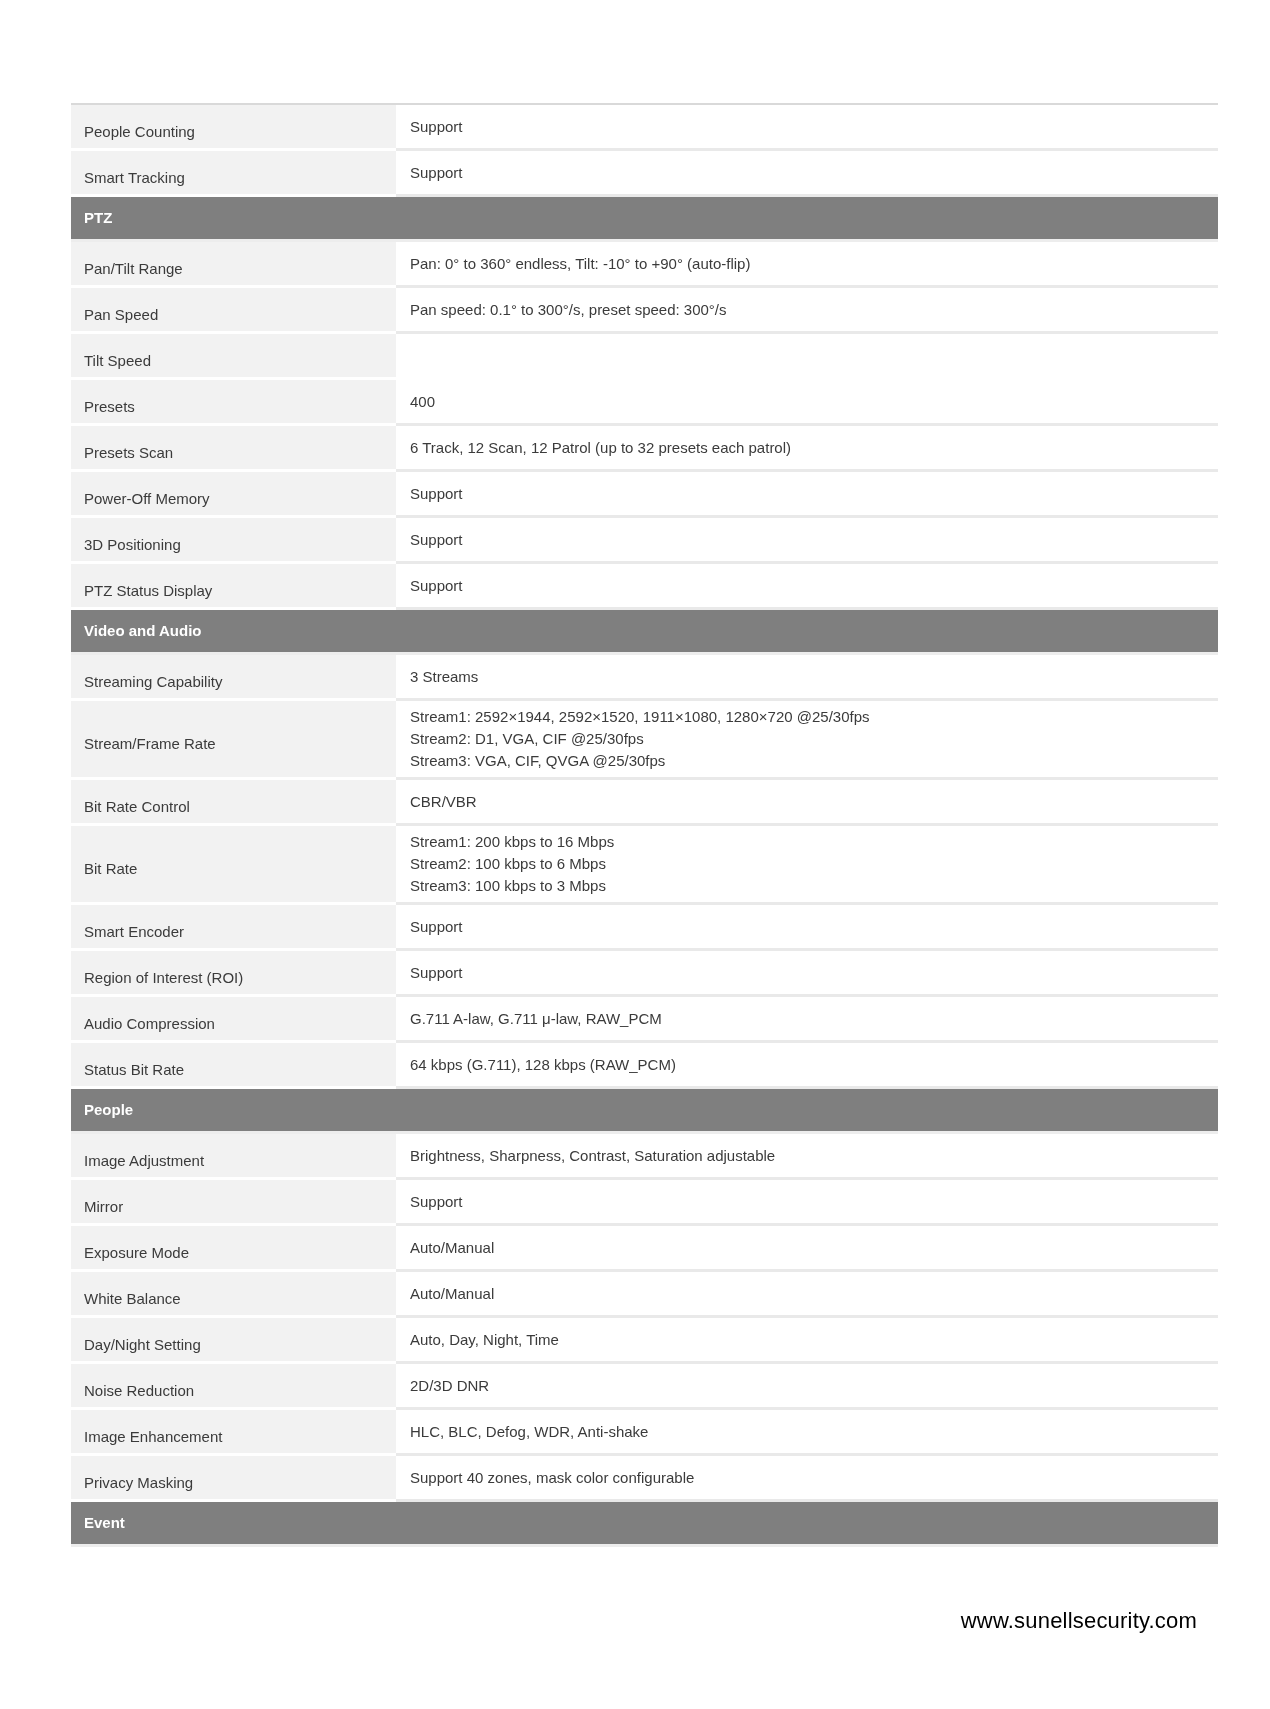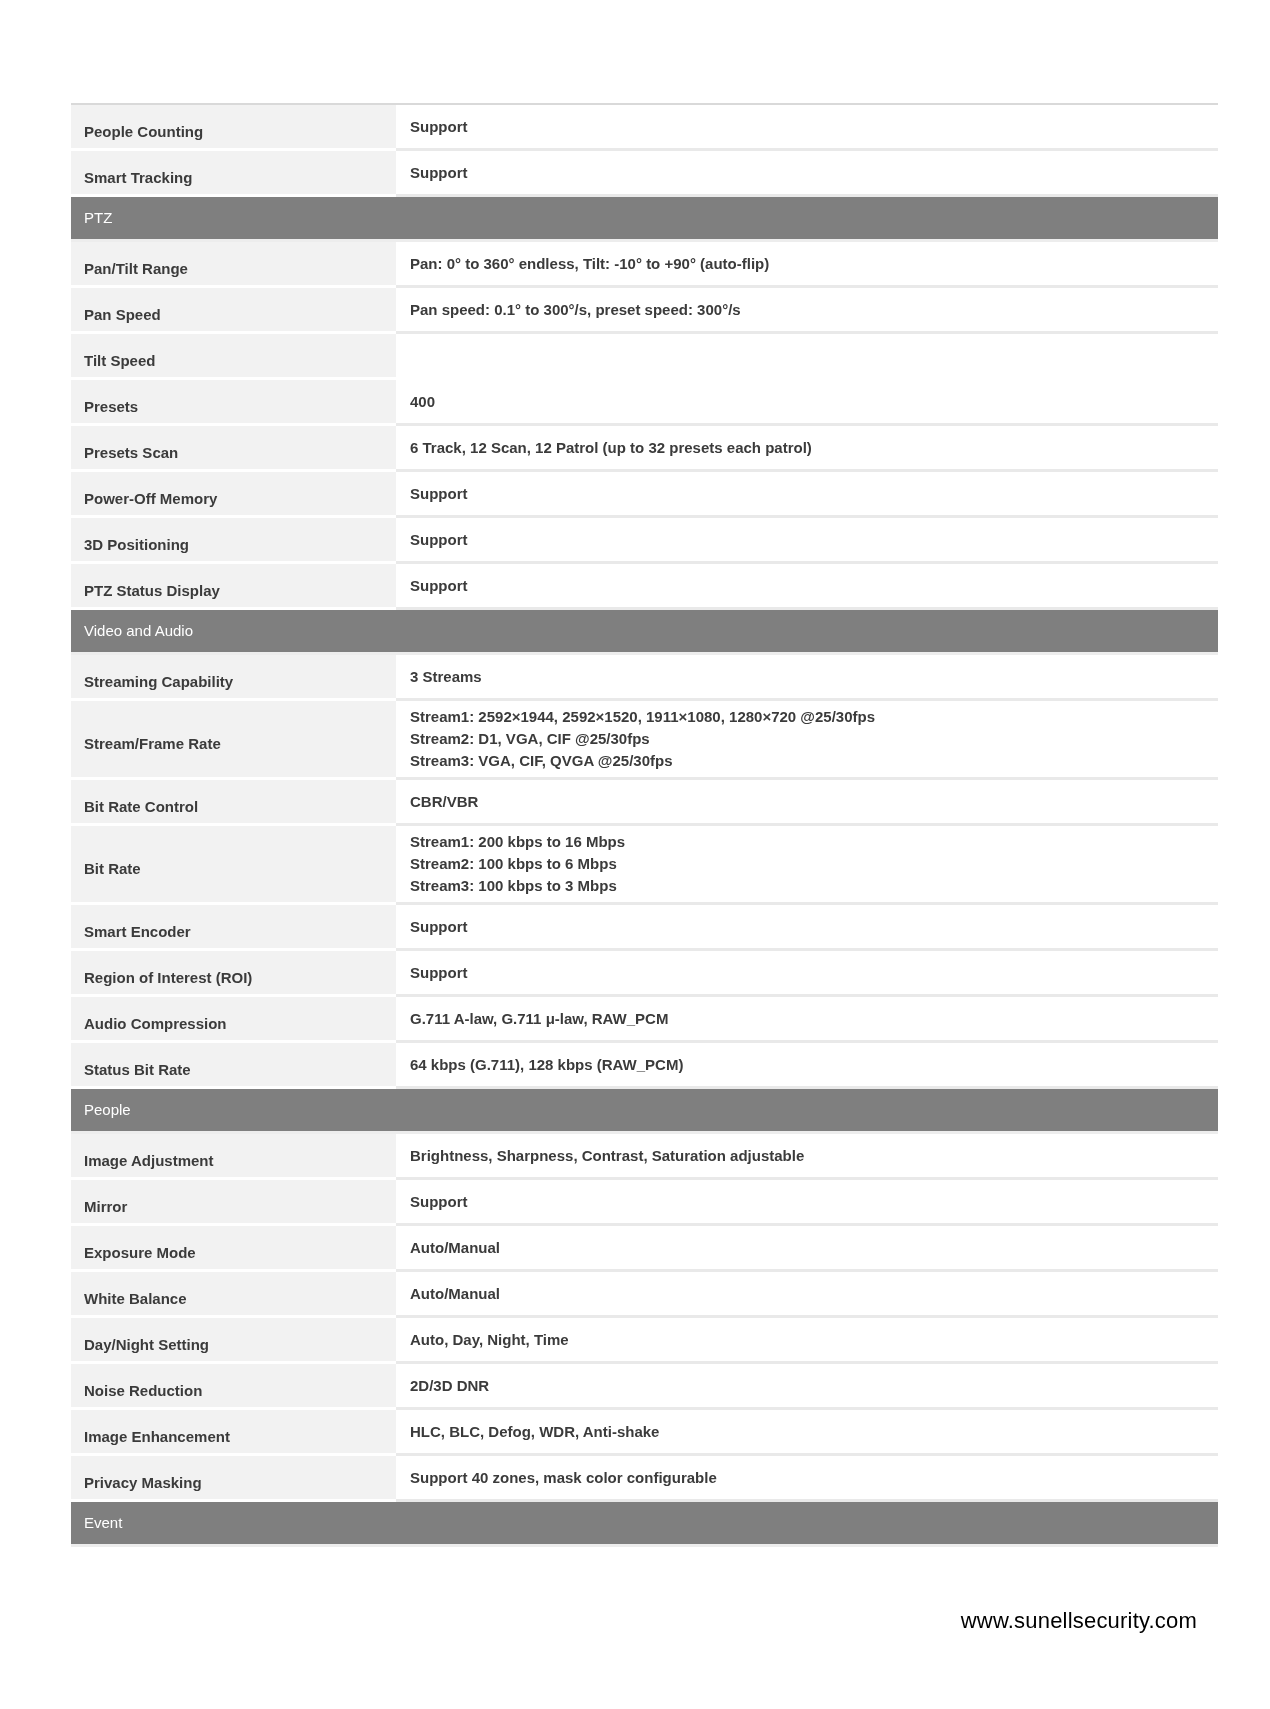--- a/index.html
+++ b/index.html
@@ -32,43 +32,41 @@
     line-height: 22px;
     color: #3b3b3b;
     min-height: 46px;
   }
   .cell.label {
     width: 325px;
     flex: 0 0 325px;
     background: var(--label-bg, #f2f2f2);
     border-bottom: 3px solid #ffffff;
     padding: 15px 10px 5px 13px;
-    font-weight: bold;
   }
   .cell.value {
     flex: 1 1 auto;
     background: #ffffff;
     border-bottom: 3px solid var(--value-sep, #e9e9e9);
     padding: 5px 16px 5px 14px;
     white-space: pre-line;
-    font-weight: bold;
   }
   .section-bar {
     box-sizing: border-box;
     display: flex;
     align-items: center;
     min-height: 45px;
     background: var(--bar-bg, #7f7f7f);
     border-bottom: 3px solid #ededed;
     padding-left: 13px;
   }
   .section-title {
     color: #ffffff;
     font-size: 15px;
-    font-weight: normal;
+    font-weight: bold;
     line-height: 20px;
   }
   .footer-site {
     position: absolute;
     top: 1609px;
     right: 73px;
     font-size: 22px;
     line-height: 23px;
     color: #000000;
     letter-spacing: 0.2px;

